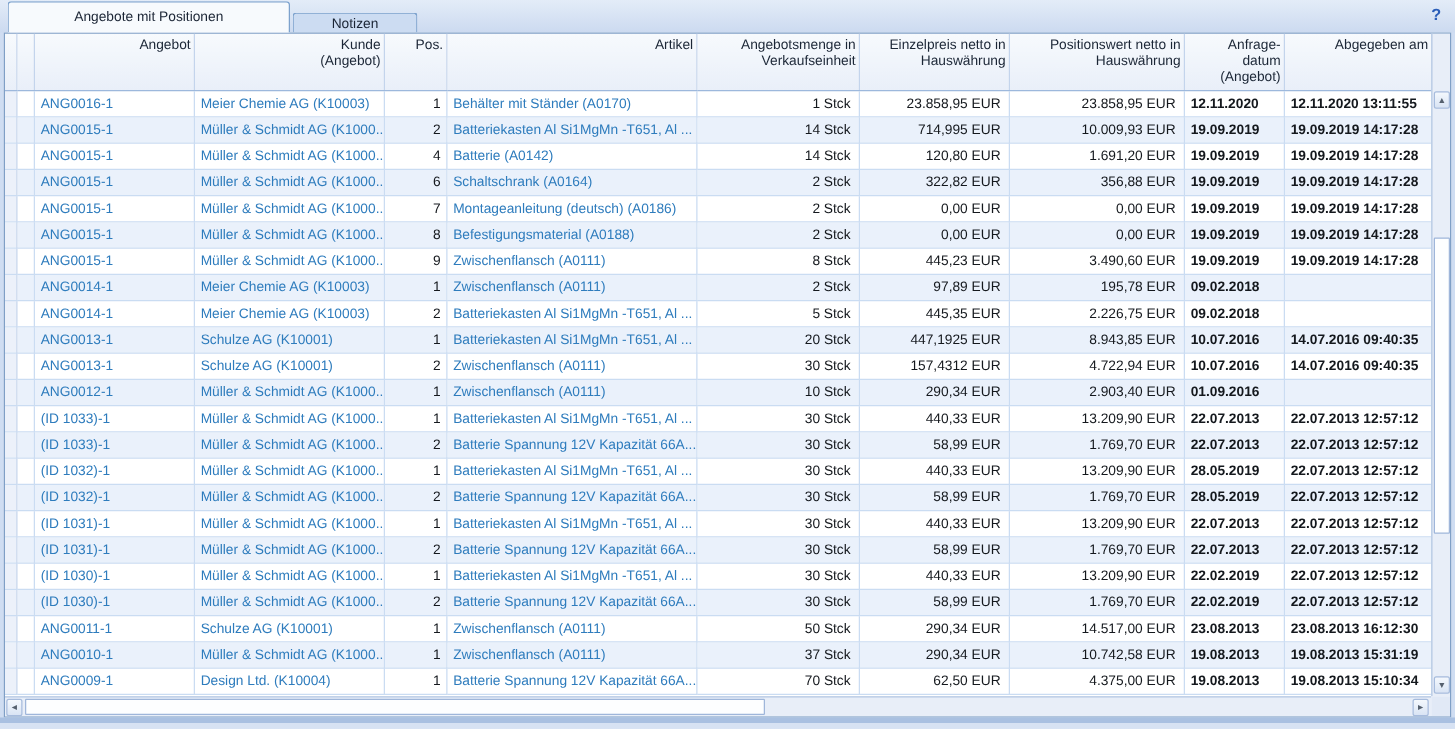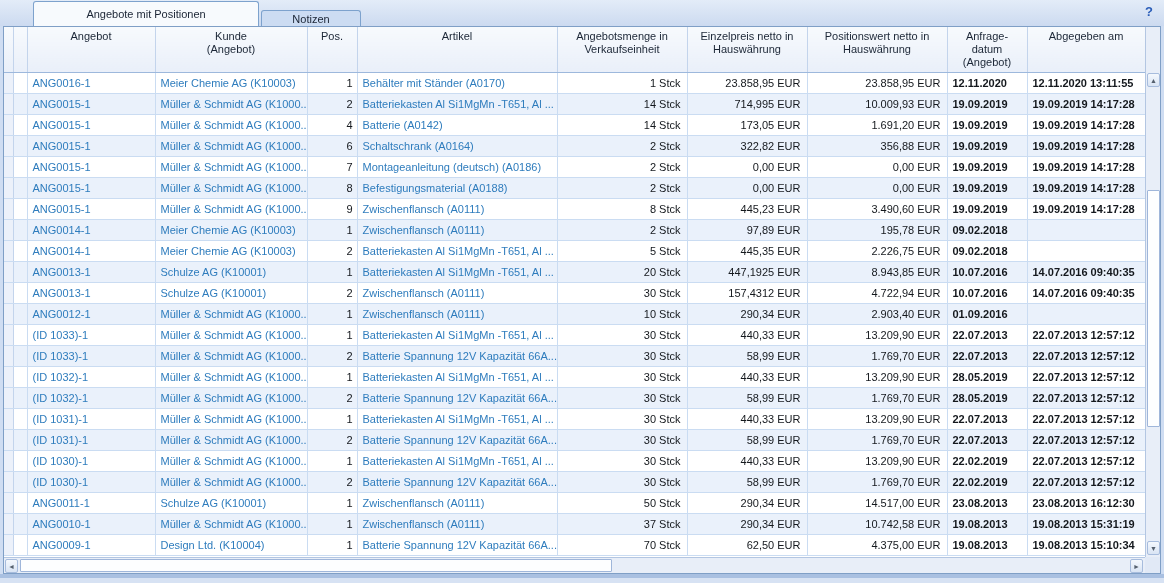--- a/index.html
+++ b/index.html
@@ -7,32 +7,32 @@
     width:1164px;height:583px;position:relative;overflow:hidden;
     background:#cfddf2;
     font-family:"Liberation Sans",sans-serif;
     -webkit-font-smoothing:antialiased;
   }
   
   .tabbar{position:absolute;left:0;top:0;width:1164px;height:26px;
     background:linear-gradient(#e3ecf8,#ccdaf0);}
   .tab{position:absolute;bottom:0;box-sizing:border-box;
     border:1px solid #7da2cd;border-bottom:none;border-radius:3px 3px 0 0;
-    font-size:11px;color:#1a2434;display:flex;align-items:center;justify-content:center;margin-left:27px;}
+    font-size:11px;color:#1a2434;display:flex;align-items:center;justify-content:center;}
   .tab.active{left:6px;width:226px;height:25px;background:#f7fafd;z-index:2;}
   .tab.inactive{left:234px;width:100px;height:16px;background:#ccdcf2;}
   .help{position:absolute;right:11px;top:4px;color:#2a5db8;font-weight:bold;
     font-size:13px;cursor:pointer;}
   
   .grid{position:absolute;left:3px;top:26px;width:1156px;height:546px;
     border:1px solid #7f9fc6;background:#ffffff;}
   table{border-collapse:collapse;table-layout:fixed;width:1141px;font-size:11px;}
   th{background:linear-gradient(#f7fafd,#e9eff9);
     border-right:1px solid #c3d4ec;border-bottom:1px solid #9db8dc;
-    color:#1b2636;font-weight:normal;vertical-align:top;text-align:center;
+    color:#1b2636;font-weight:normal;vertical-align:top;text-align:right;
     padding:3px 2px 0 2px;white-space:pre-line;height:45px;box-sizing:border-box;
     line-height:13px;overflow:hidden;}
   td{border-right:1px solid #cadcf2;border-bottom:1px solid #cadcf2;
     height:21px;box-sizing:border-box;padding:0 5px;white-space:nowrap;
     overflow:hidden;background:#ffffff;}
   tr.alt td{background:#eaf1fb;}
   td.selcol, tr.alt td.selcol{background:#ecf1fa;border-right-color:#c3d4ec;padding:0;}
   th.selcol, th.blankcol{padding:0;}
   td.link{color:#2e7cbd;cursor:pointer;}
   td.num{text-align:right;color:#14181d;padding-right:6px;}
@@ -139,21 +139,21 @@
     <td class="date">19.09.2019 14:17:28</td>
   </tr>
           <tr>
     <td class="selcol"></td>
     <td></td>
     <td class="link">ANG0015-1</td>
     <td class="link">Müller &amp; Schmidt AG (K1000...</td>
     <td class="pos">4</td>
     <td class="link">Batterie (A0142)</td>
     <td class="num">14 Stck</td>
-    <td class="num">173,05 EUR</td>
+    <td class="num">120,80 EUR</td>
     <td class="num">1.691,20 EUR</td>
     <td class="date">19.09.2019</td>
     <td class="date">19.09.2019 14:17:28</td>
   </tr>
           <tr class="alt">
     <td class="selcol"></td>
     <td></td>
     <td class="link">ANG0015-1</td>
     <td class="link">Müller &amp; Schmidt AG (K1000...</td>
     <td class="pos">6</td>

